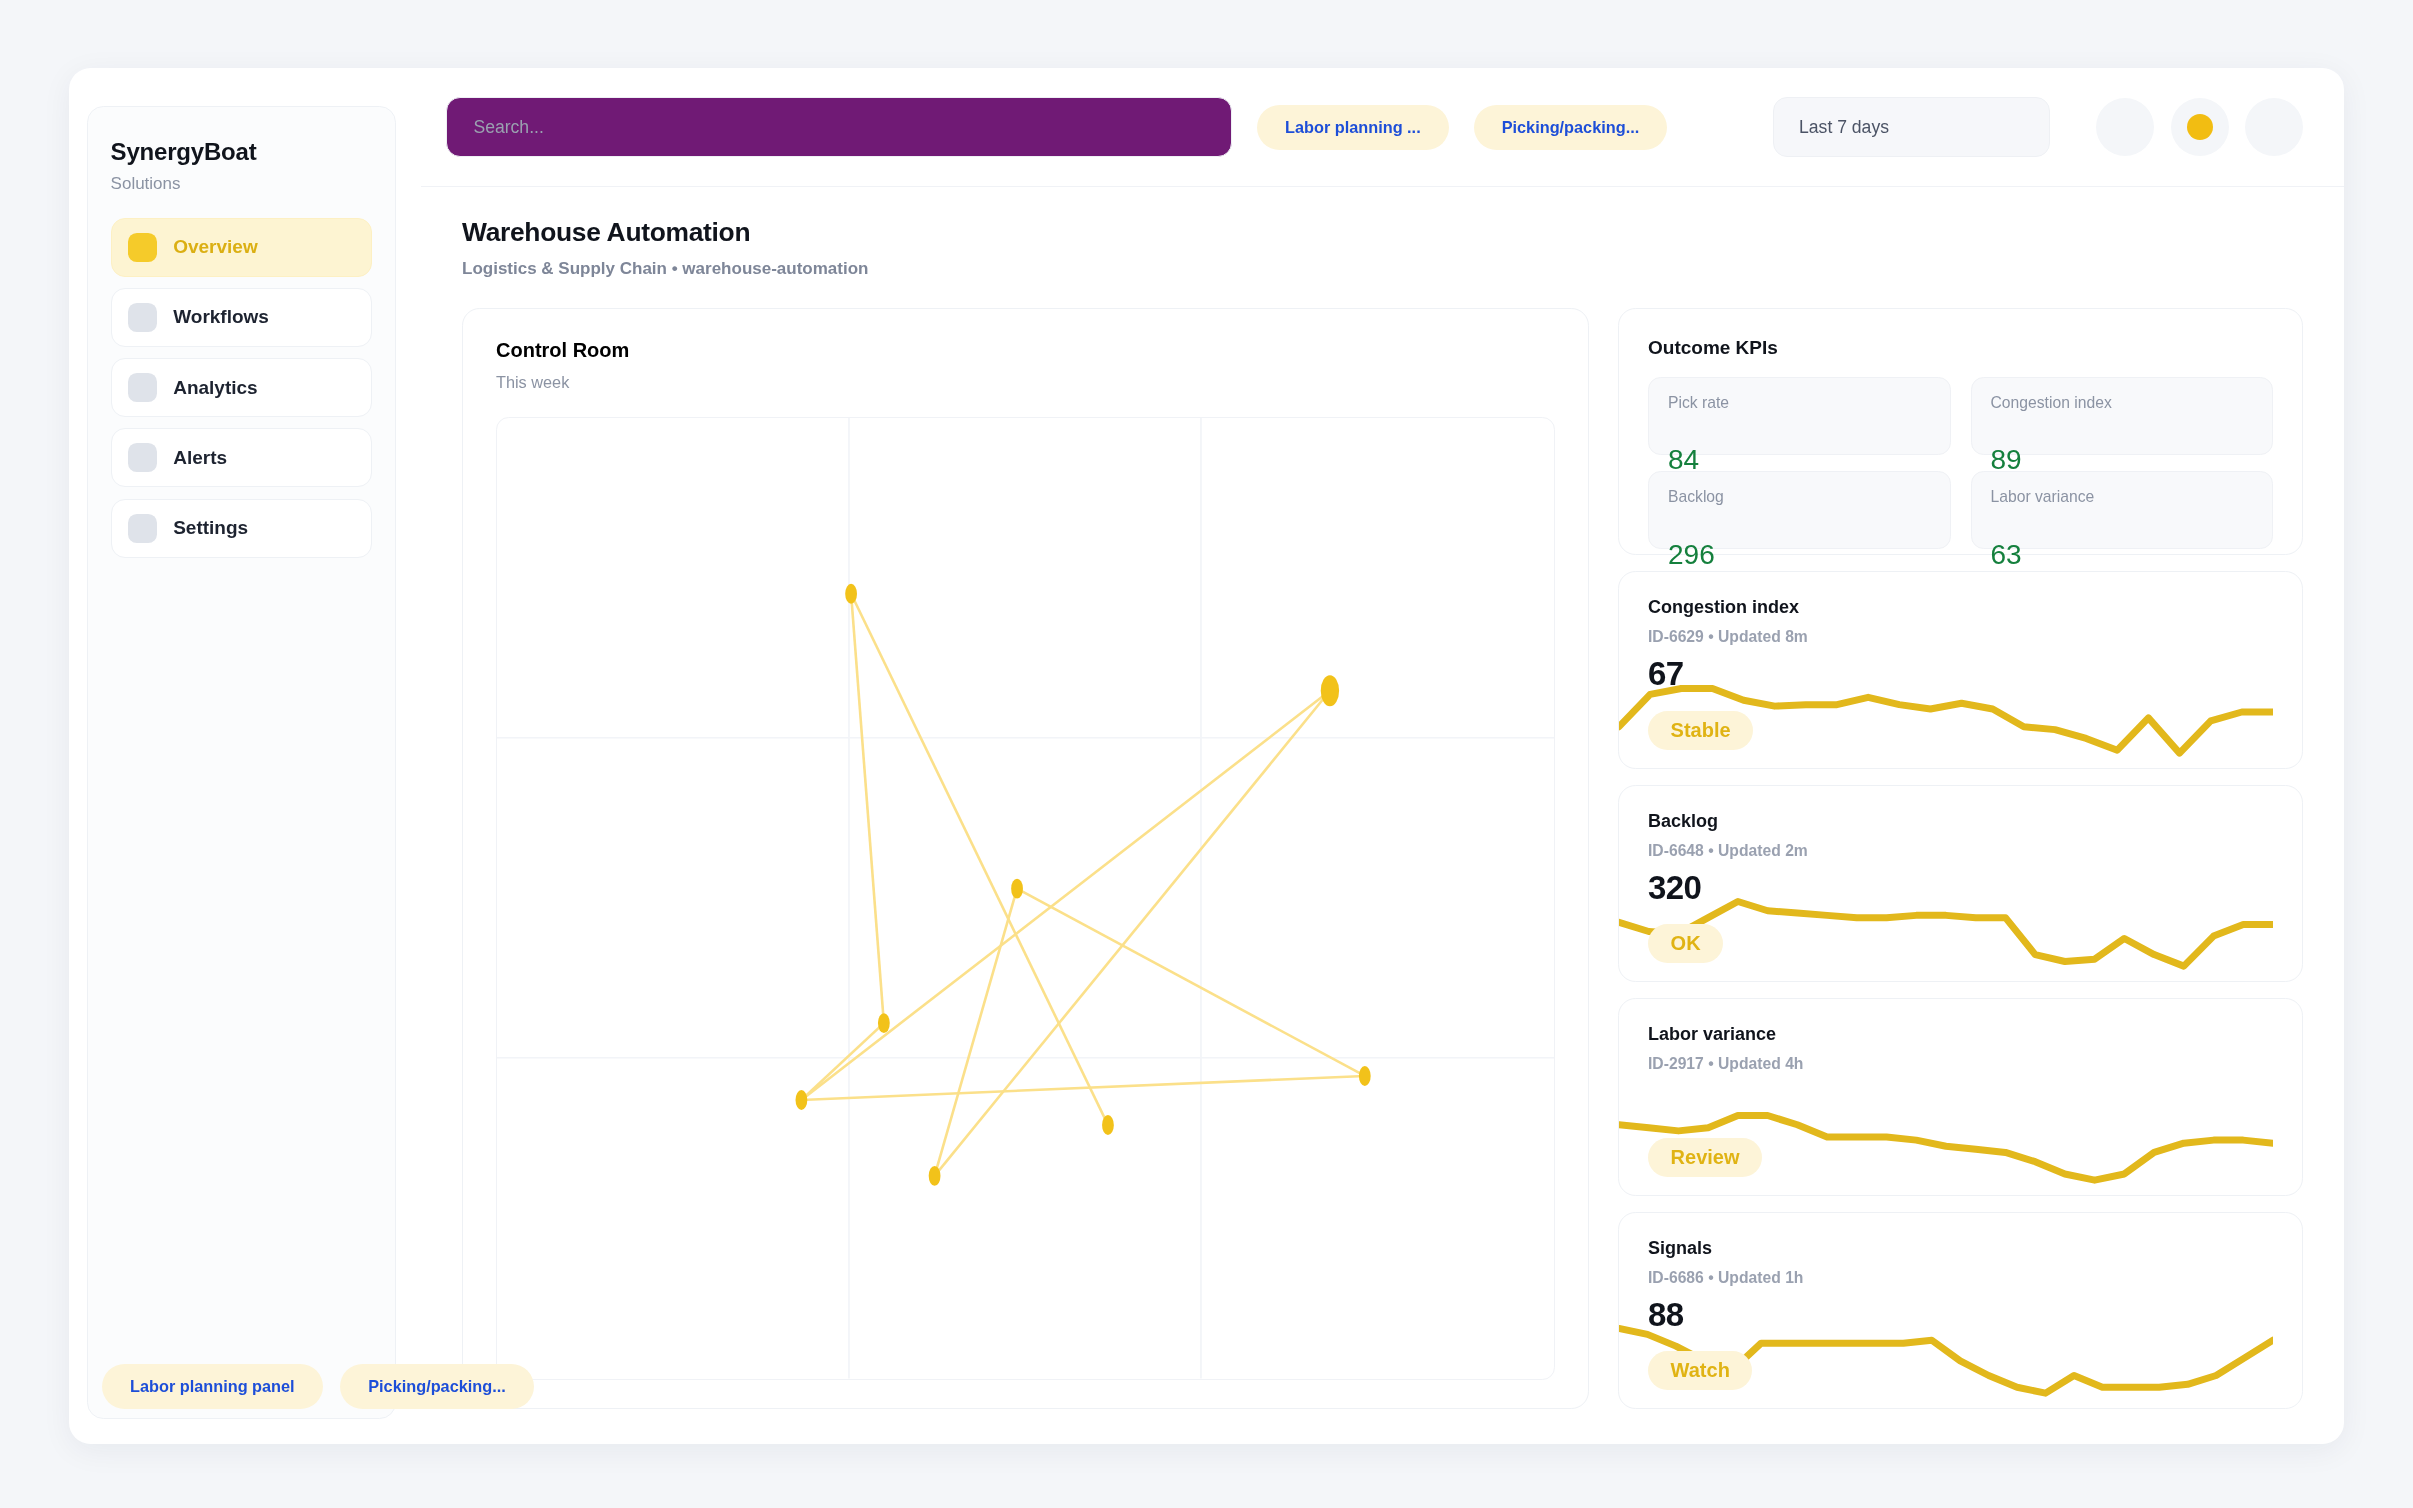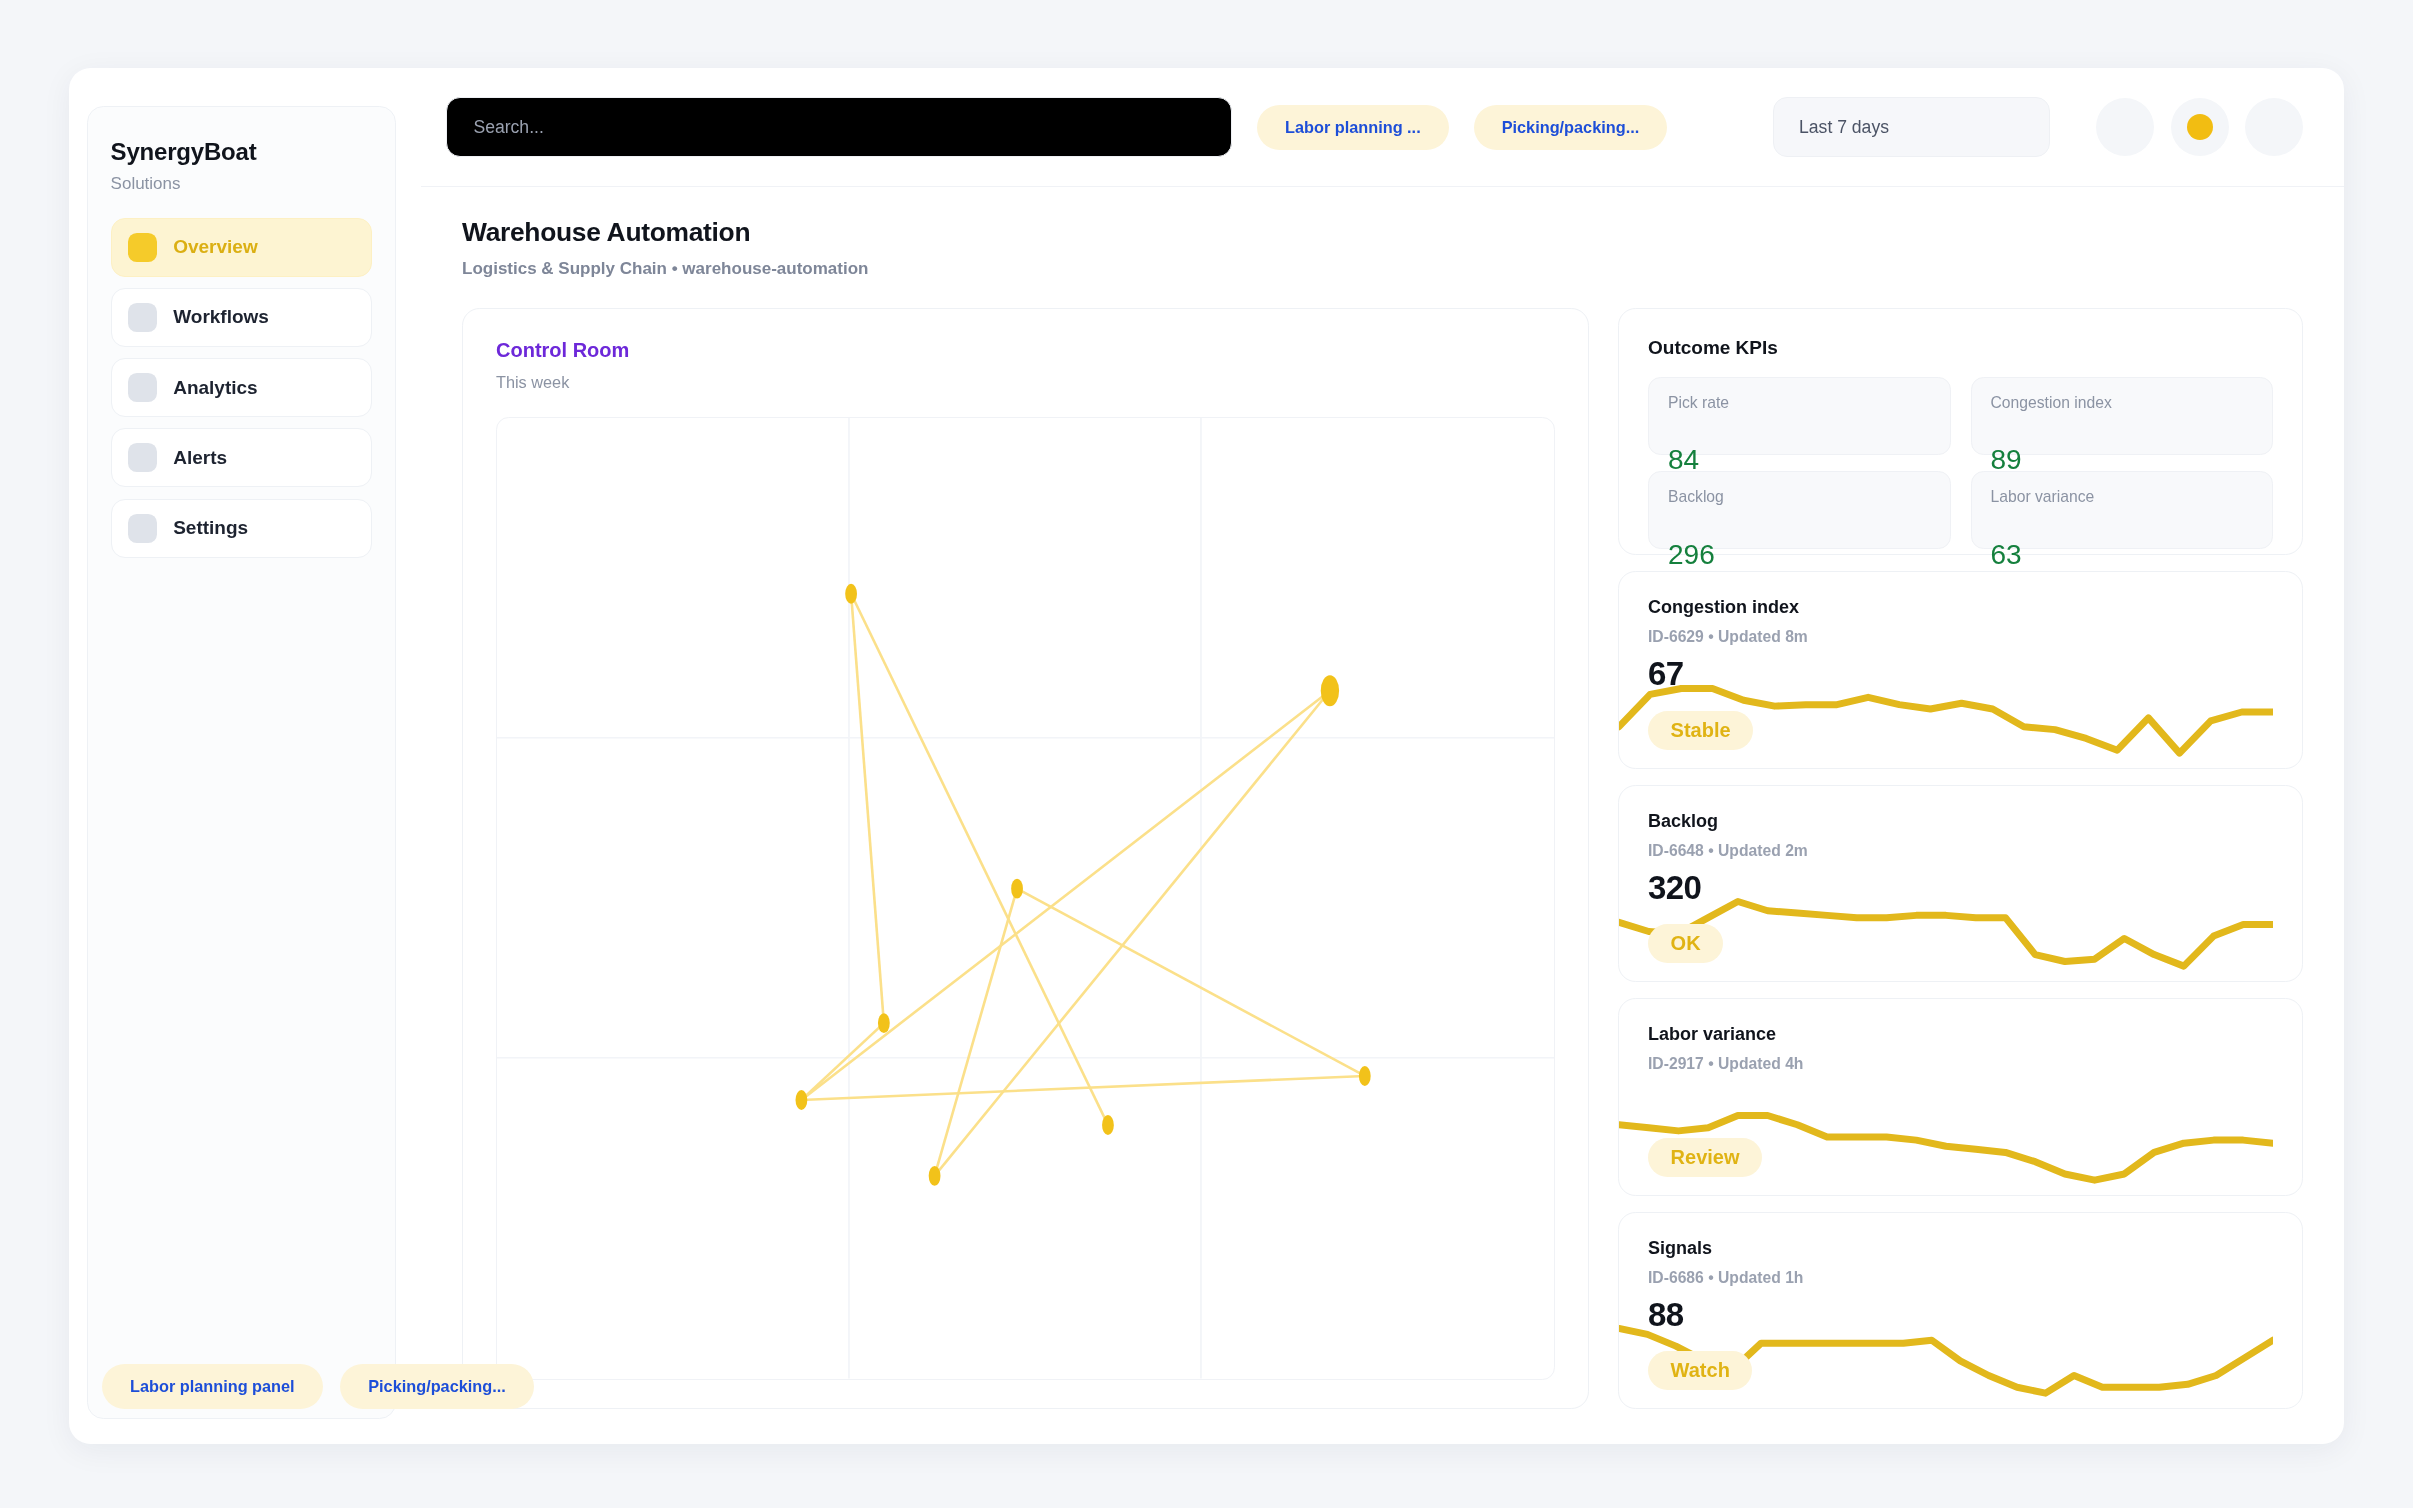--- a/index.html
+++ b/index.html
@@ -68,21 +68,21 @@
   .main { flex: 1; display: flex; flex-direction: column; min-width: 0; }
 
   .toolbar {
     height: 119px;
     padding: 0 41px 0 25px;
     display: flex; align-items: center; gap: 25px;
     border-bottom: 0.6px solid #f0f2f6;
   }
   .search-box {
     width: 786px; height: 60px;
-    background: #000000;
+    background: #701a75;
     border: 0.6px solid #eef0f4;
     border-radius: 14px;
     display: flex; align-items: center;
     padding: 0 26.4px;
   }
   .search-placeholder { font-size: 17.6px; color: #9aa1b0; }
 
   .chip {
     height: 45px; padding: 0 28px;
     border-radius: 628px;
@@ -121,21 +121,21 @@
   
   .panel {
     flex: 1;
     background: #ffffff;
     border: 0.6px solid #eef1f5;
     border-radius: 17.6px;
     padding: 30px 33px 28px 33px;
     display: flex; flex-direction: column;
     min-width: 0;
   }
-  .panel-title { font-size: 20px; font-weight: 700; color: #6d28d9; }
+  .panel-title { font-size: 20px; font-weight: 700; color: #000000; }
   .panel-sub { font-size: 16.3px; color: #8b93a3; margin-top: 11.3px; }
   .plot-frame {
     margin-top: 25px;
     flex: 1;
     border: 0.6px solid #f0f2f6;
     border-radius: 12.6px;
     position: relative;
     overflow: hidden;
     min-height: 0;
   }

